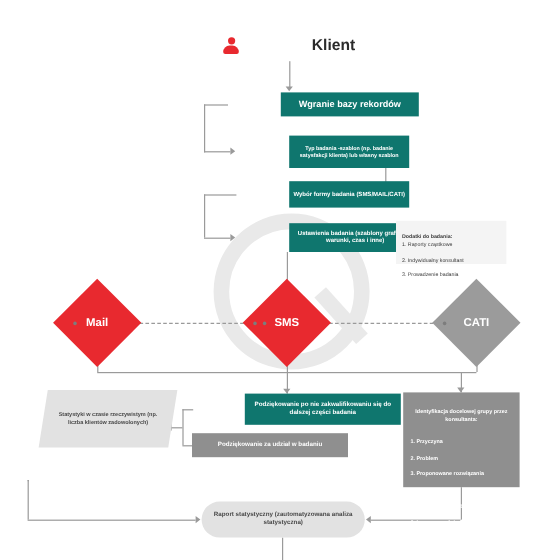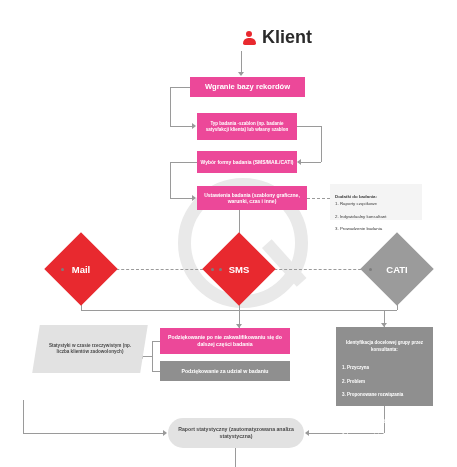--- a/index.html
+++ b/index.html
@@ -39,30 +39,30 @@
     position:absolute;
     box-sizing:border-box;
     display:flex;
     align-items:center;
     justify-content:center;
     text-align:center;
     z-index:3;
     line-height:1.28;
     white-space:pre-line;
   }
-  .red{ background:#ec4899; color:#ffffff; font-weight:bold; }
+  .red{ background:#0f766e; color:#ffffff; font-weight:bold;margin-left:44px; }
   .grey{ background:#8f8f8f; color:#ffffff; font-weight:bold; }
   .lightgrey{ background:#e2e2e2; color:#4a4a4a; font-weight:bold; }
   .note{ background:#f4f4f4; color:#3b3b3b; }
 
   
   #node-client{
-    left:202px; top:27px; width:110px; height:22px;
-    justify-content:flex-end;
-    color:#2b2b2b; font-weight:bold; font-size:18px;
+    left:186px; top:27px; width:110px; height:22px;
+    justify-content:space-between;
+    color:#2b2b2b; font-weight:bold; font-size:13px;
   }
   #client-icon{
     display:inline-block; position:relative;
     width:13px; height:14px; margin-right:6px; flex:none;
   }
   #client-icon .head{
     position:absolute; left:3.5px; top:0;
     width:6px; height:6px; border-radius:50%; background:#e8292f;
   }
   #client-icon .body{

